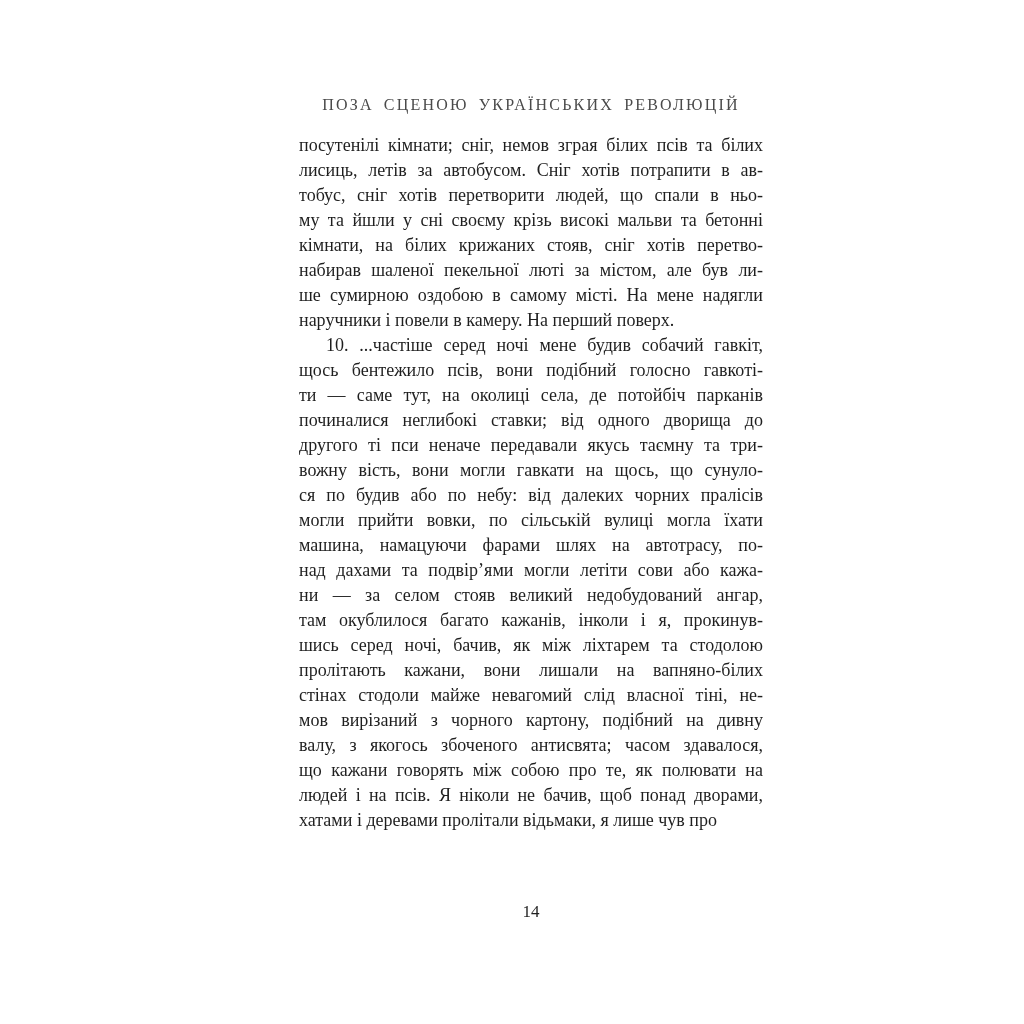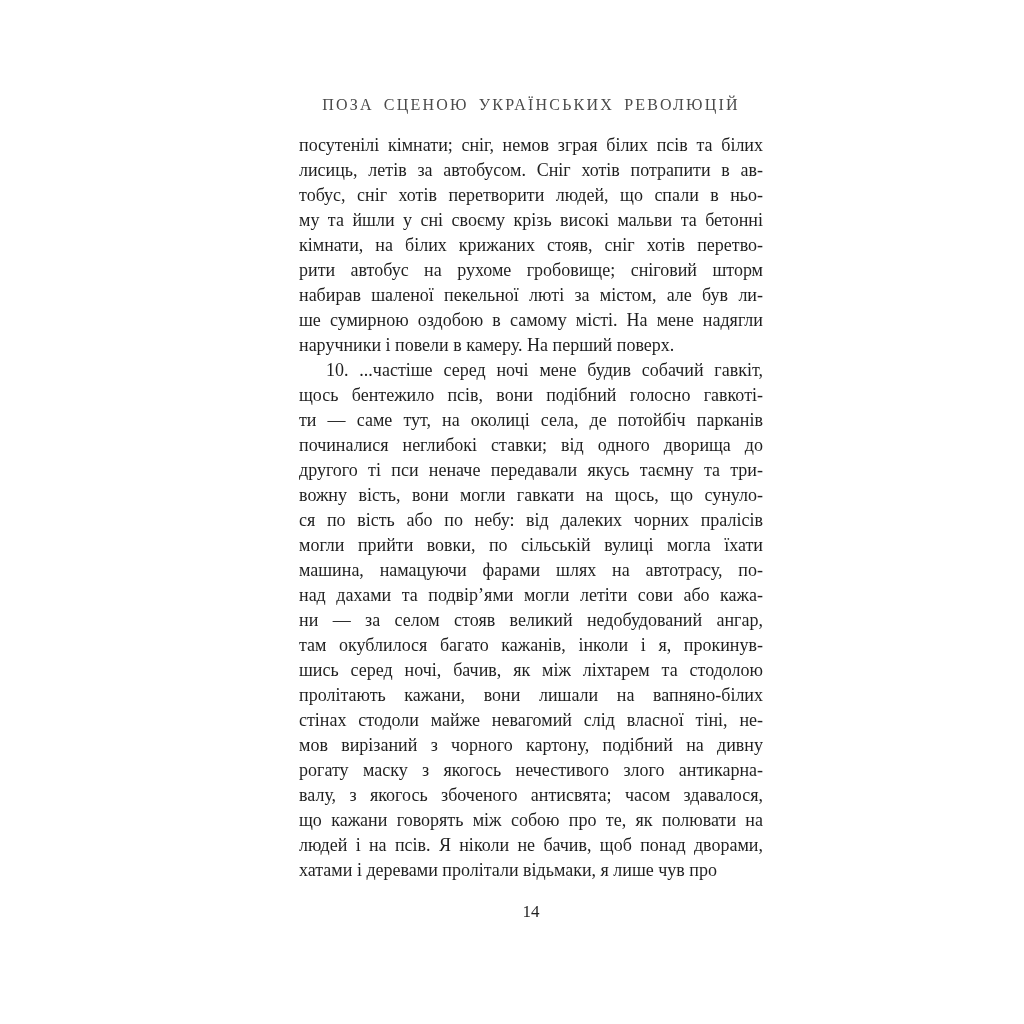--- a/index.html
+++ b/index.html
@@ -70,43 +70,41 @@
 <div class="page" style="--page-bg: #ffffff; --header-color: #4a4a4a; --body-color: #1f1f1f;">
   <div class="running-header">ПОЗА СЦЕНОЮ УКРАЇНСЬКИХ РЕВОЛЮЦІЙ</div>
 
   <div class="text-block" id="text-block">
       <div class="paragraph">
         <div class="line">посутенілі кімнати; сніг, немов зграя білих псів та білих</div>
         <div class="line">лисиць, летів за автобусом. Сніг хотів потрапити в ав-</div>
         <div class="line">тобус, сніг хотів перетворити людей, що спали в ньо-</div>
         <div class="line">му та йшли у сні своєму крізь високі мальви та бетонні</div>
         <div class="line">кімнати, на білих крижаних стояв, сніг хотів перетво-</div>
-        <div class="line">рити автобус на рухоме гробовище; сніговий шторм</div>
         <div class="line">набирав шаленої пекельної люті за містом, але був ли-</div>
         <div class="line">ше сумирною оздобою в самому місті. На мене надягли</div>
         <div class="line last">наручники і повели в камеру. На перший поверх.</div>
       </div>
       <div class="paragraph">
         <div class="line indent">10. ...частіше серед ночі мене будив собачий гавкіт,</div>
         <div class="line">щось бентежило псів, вони подібний голосно гавкоті-</div>
         <div class="line">ти — саме тут, на околиці села, де потойбіч парканів</div>
         <div class="line">починалися неглибокі ставки; від одного дворища до</div>
         <div class="line">другого ті пси неначе передавали якусь таємну та три-</div>
         <div class="line">вожну вість, вони могли гавкати на щось, що сунуло-</div>
-        <div class="line">ся по вість або по небу: від далеких чорних пралісів</div>
+        <div class="line">ся по будив або по небу: від далеких чорних пралісів</div>
         <div class="line">могли прийти вовки, по сільській вулиці могла їхати</div>
         <div class="line">машина, намацуючи фарами шлях на автотрасу, по-</div>
         <div class="line">над дахами та подвір’ями могли летіти сови або кажа-</div>
         <div class="line">ни — за селом стояв великий недобудований ангар,</div>
         <div class="line">там окублилося багато кажанів, інколи і я, прокинув-</div>
         <div class="line">шись серед ночі, бачив, як між ліхтарем та стодолою</div>
         <div class="line">пролітають кажани, вони лишали на вапняно-білих</div>
         <div class="line">стінах стодоли майже невагомий слід власної тіні, не-</div>
         <div class="line">мов вирізаний з чорного картону, подібний на дивну</div>
-        <div class="line">рогату маску з якогось нечестивого злого антикарна-</div>
         <div class="line">валу, з якогось збоченого антисвята; часом здавалося,</div>
         <div class="line">що кажани говорять між собою про те, як полювати на</div>
         <div class="line">людей і на псів. Я ніколи не бачив, щоб понад дворами,</div>
         <div class="line last">хатами і деревами пролітали відьмаки, я лише чув про</div>
       </div>
     </div>
 
   <div class="page-number">14</div>
 </div>
 

